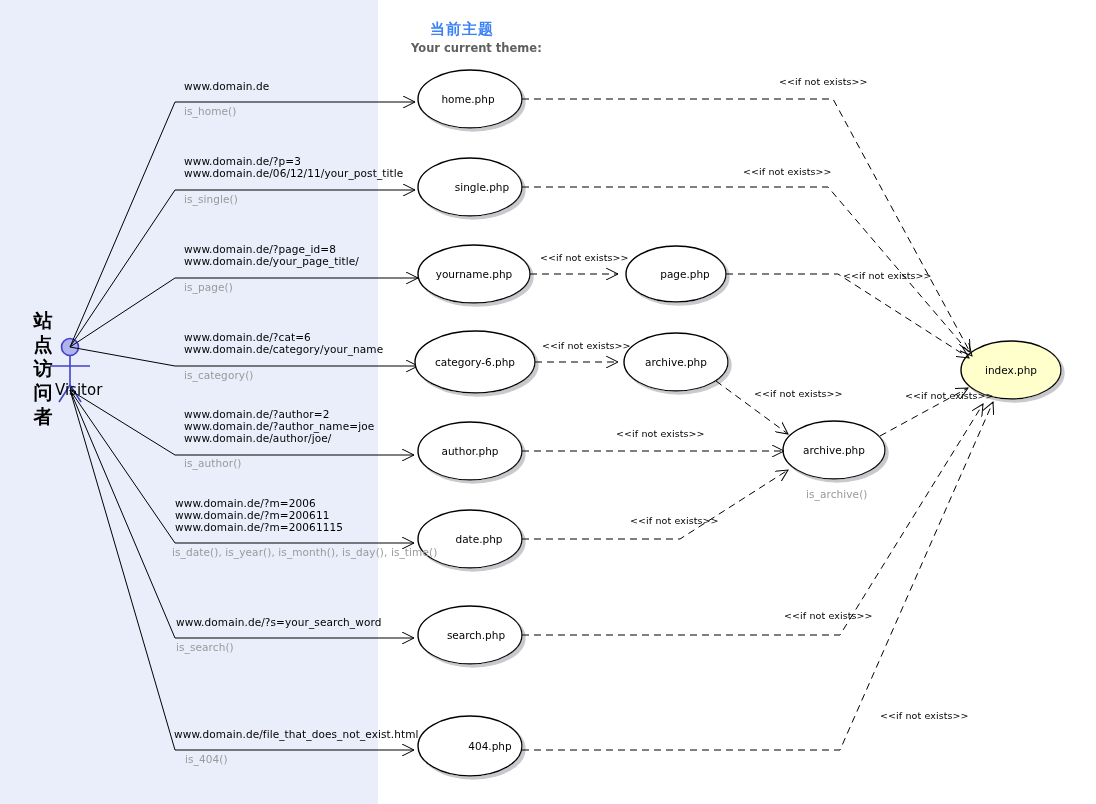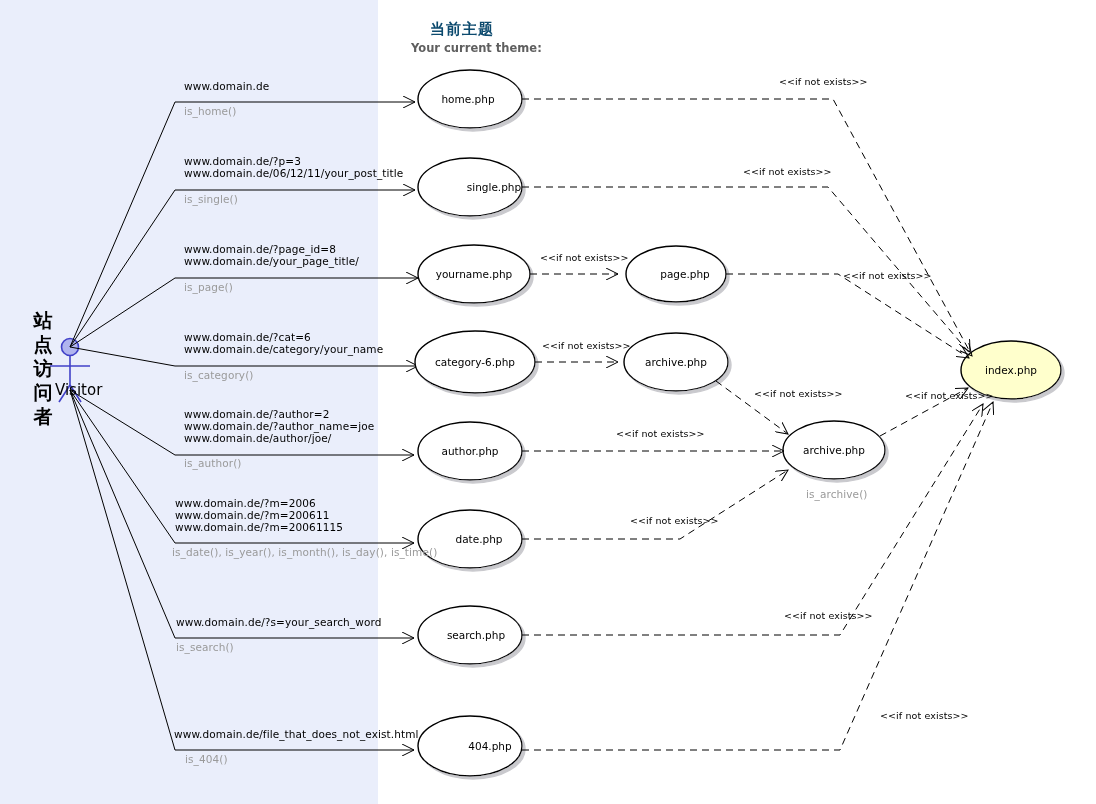--- a/index.html
+++ b/index.html
@@ -11,21 +11,21 @@
   #stage{position:absolute;left:0;top:0;width:1096px;height:804px;}
   svg#canvas{position:absolute;left:0;top:0;width:1096px;height:804px;}
 
   
   .lbl{position:absolute;white-space:nowrap;}
   .url{font-size:10.5px;color:#000000;letter-spacing:.1px;}
   .cond{font-size:10.5px;color:#9a9a9a;letter-spacing:.1px;}
   .node-lbl{font-size:10.5px;color:#000000;text-align:center;}
   .stereo{font-size:9.5px;color:#000000;letter-spacing:.1px;}
   .actor-name{font-size:15px;color:#000000;}
-  .cn-title{font-size:15px;font-weight:bold;color:#0c4a6e;letter-spacing:1px;}
+  .cn-title{font-size:15px;font-weight:bold;color:#3b82f6;letter-spacing:1px;}
   .en-title{font-size:11.5px;font-weight:bold;color:#5f5f5f;}
   .cn-actor{
     font-size:19px;font-weight:bold;color:#000000;line-height:24px;
     width:26px;text-align:center;
   }
 </style>
 </head>
 <body>
 
 <div id="stage">
@@ -146,21 +146,21 @@
   <div class="lbl url" style="left:175px;top:521px;">www.domain.de/?m=20061115</div>
   <div class="lbl cond" style="left:172px;top:546px;">is_date(), is_year(), is_month(), is_day(), is_time()</div>
 
   <div class="lbl url" style="left:176px;top:616px;">www.domain.de/?s=your_search_word</div>
   <div class="lbl cond" style="left:176px;top:641px;">is_search()</div>
 
   <div class="lbl url" style="left:174px;top:728px;">www.domain.de/file_that_does_not_exist.html</div>
   <div class="lbl cond" style="left:185px;top:753px;">is_404()</div>
 
   <div class="lbl node-lbl" style="left:420px;top:93px;width:96px;">home.php</div>
-  <div class="lbl node-lbl" style="left:444px;top:181px;width:100px;">single.php</div>
+  <div class="lbl node-lbl" style="left:420px;top:181px;width:100px;padding-left:12px;">single.php</div>
   <div class="lbl node-lbl" style="left:422px;top:268px;width:104px;">yourname.php</div>
   <div class="lbl node-lbl" style="left:419px;top:356px;width:112px;">category-6.php</div>
   <div class="lbl node-lbl" style="left:420px;top:445px;width:100px;">author.php</div>
   <div class="lbl node-lbl" style="left:420px;top:533px;width:118px;">date.php</div>
   <div class="lbl node-lbl" style="left:420px;top:629px;width:112px;">search.php</div>
   <div class="lbl node-lbl" style="left:440px;top:740px;width:100px;">404.php</div>
   <div class="lbl node-lbl" style="left:626px;top:268px;width:100px;padding-left:9px;">page.php</div>
   <div class="lbl node-lbl" style="left:624px;top:356px;width:104px;">archive.php</div>
   <div class="lbl node-lbl" style="left:784px;top:444px;width:100px;">archive.php</div>
   <div class="lbl cond" style="left:806px;top:488px;">is_archive()</div>

